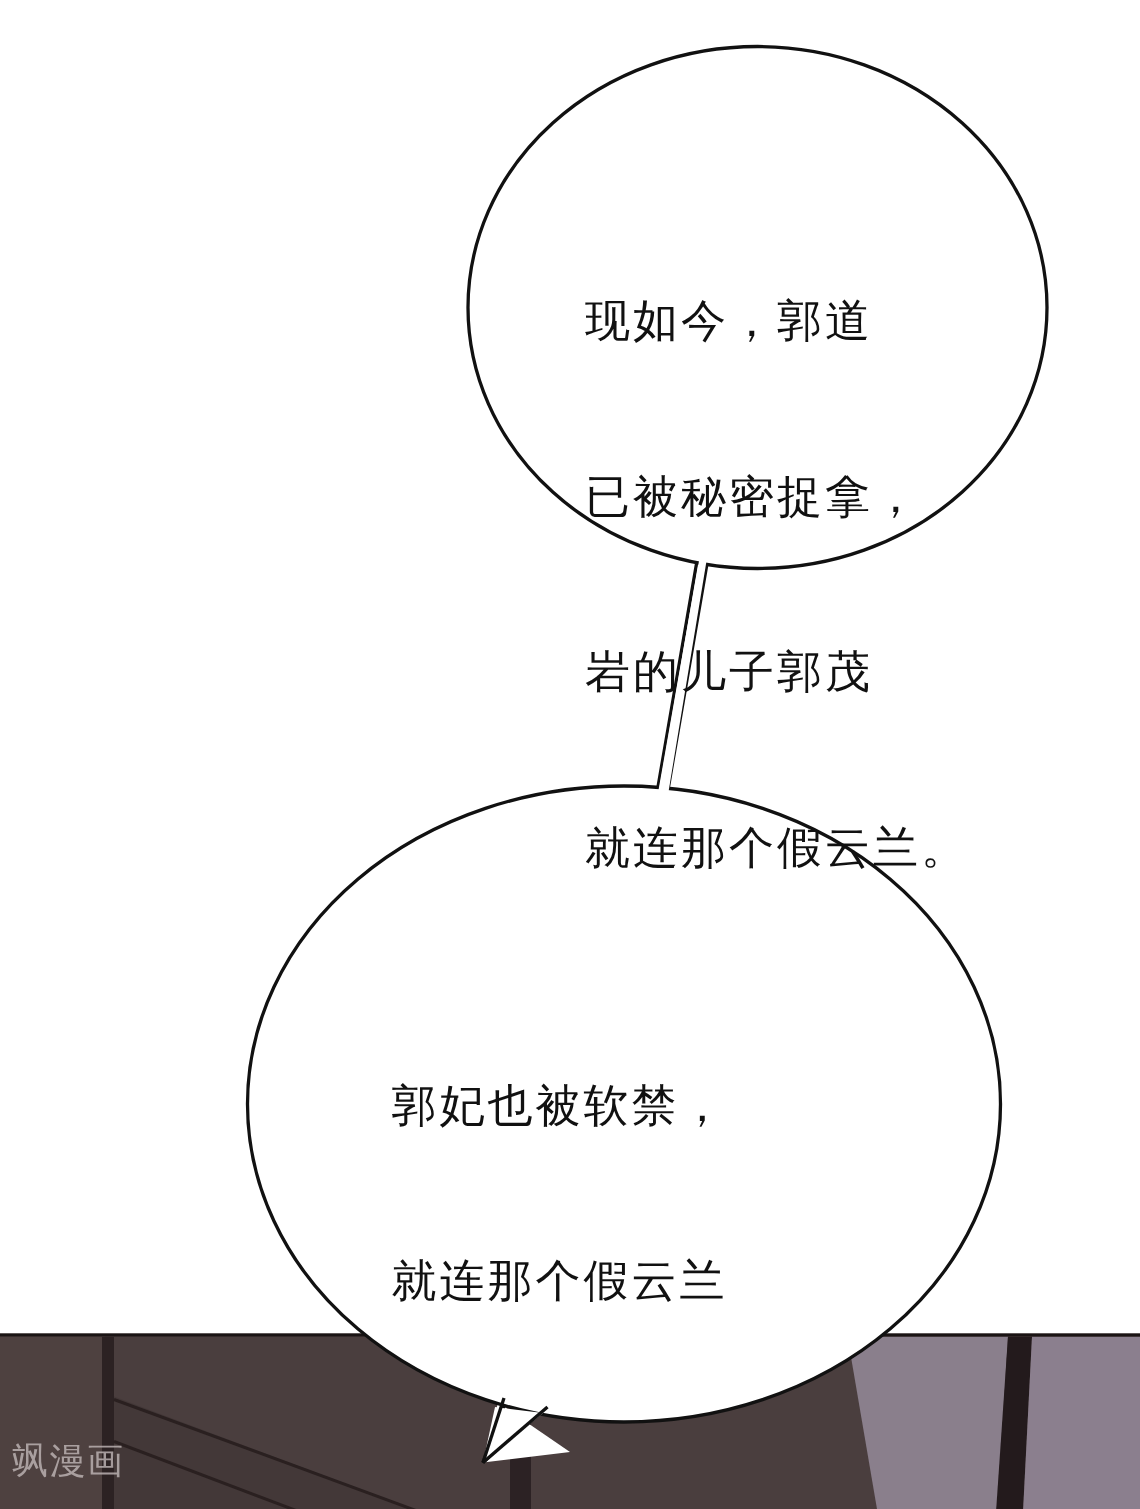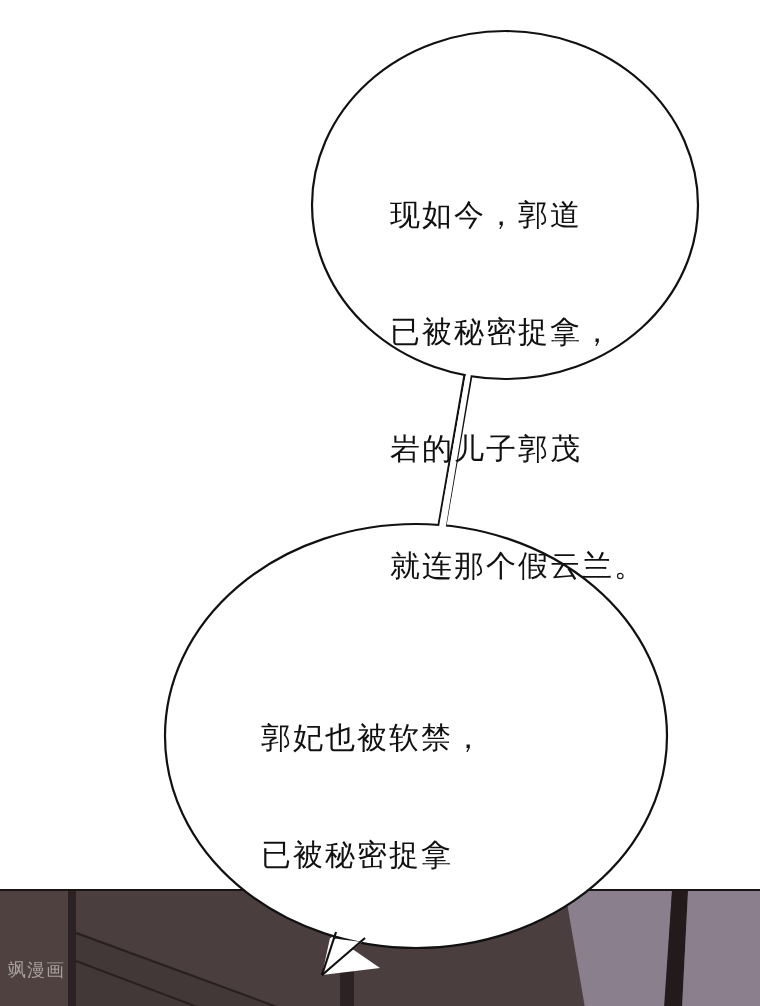--- a/index.html
+++ b/index.html
@@ -1,20 +1,20 @@
 <!DOCTYPE html>
 <html><head>
   <meta charset="utf-8">
   <style>
     html, body { margin: 0; padding: 0; }
     body { width: 760px; height: 1006px; background: #ffffff; position: relative; overflow: hidden; font-family: "DejaVu Sans", sans-serif; }
     .bg-panel { position: absolute; left: 0; top: 889px; width: 760px; height: 117px; border-top: 2px solid #1a1414; background: #4a3e3e; overflow: hidden; }
     svg.art { position: absolute; left: 0; top: 0; }
     .bubble-text { position: absolute; color: #111; font-size: 30px; line-height: 39px; letter-spacing: 2px; white-space: pre; }
-    .watermark { position: absolute; left: 8px; top: 958px; color: #b9b0b0; font-size: 18px; letter-spacing: 1px; opacity: 0.85; }
+    .watermark { position: absolute; left: 8px; top: 958px; color: #b9b0b0; font-size: 24px; letter-spacing: 1px; opacity: 0.85; }
   </style>
 </head>
 <body>
 
 <div class="bg-panel">
   <svg width="760" height="117" viewBox="0 0 760 117">
     <rect x="0" y="0" width="760" height="117" fill="#4a3e3e"></rect>
     <rect x="0" y="0" width="70" height="117" fill="#4e4140"></rect>
     <rect x="68" y="0" width="8" height="117" fill="#2c2223"></rect>
     <polygon points="76,40 280,117 76,117" fill="#433838"></polygon>
@@ -46,18 +46,18 @@
 
 <div class="bubble-text" style="left:390px; top:117px;">
   <div>现如今，郭道</div>
   <div>已被秘密捉拿，</div>
   <div>岩的儿子郭茂</div>
   <div>就连那个假云兰。</div>
 </div>
 
 <div class="bubble-text" style="left:261px; top:640px;">
   <div>郭妃也被软禁，</div>
-  <div>已被秘密捉拿</div>
+  <div>就连那个假云兰</div>
   
   
 </div>
 
 <div class="watermark">飒漫画</div>
 
 </body></html>

